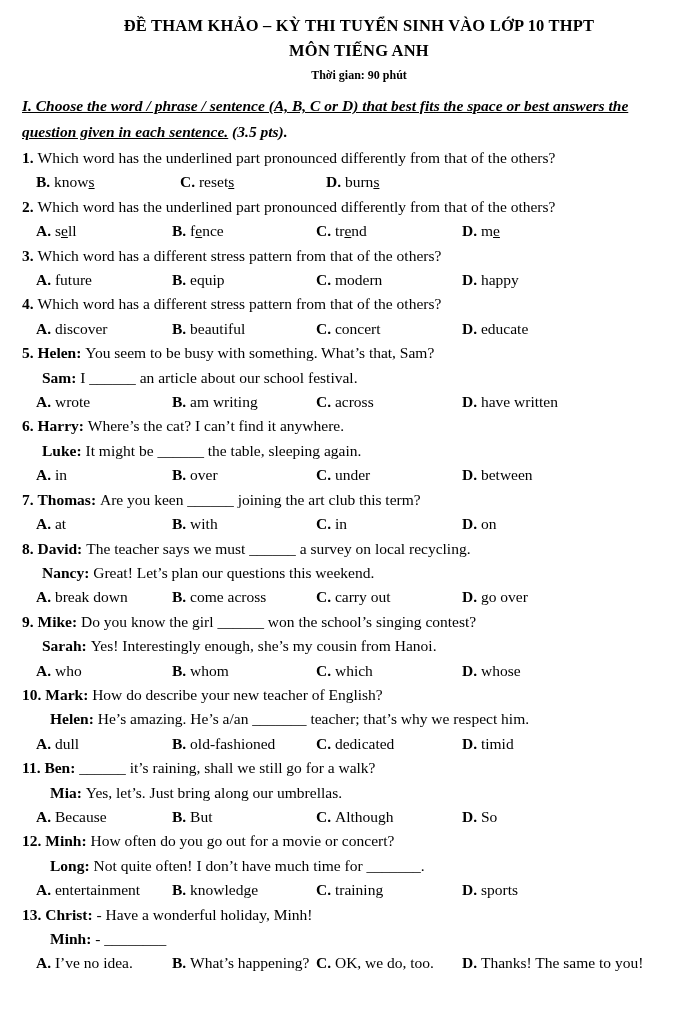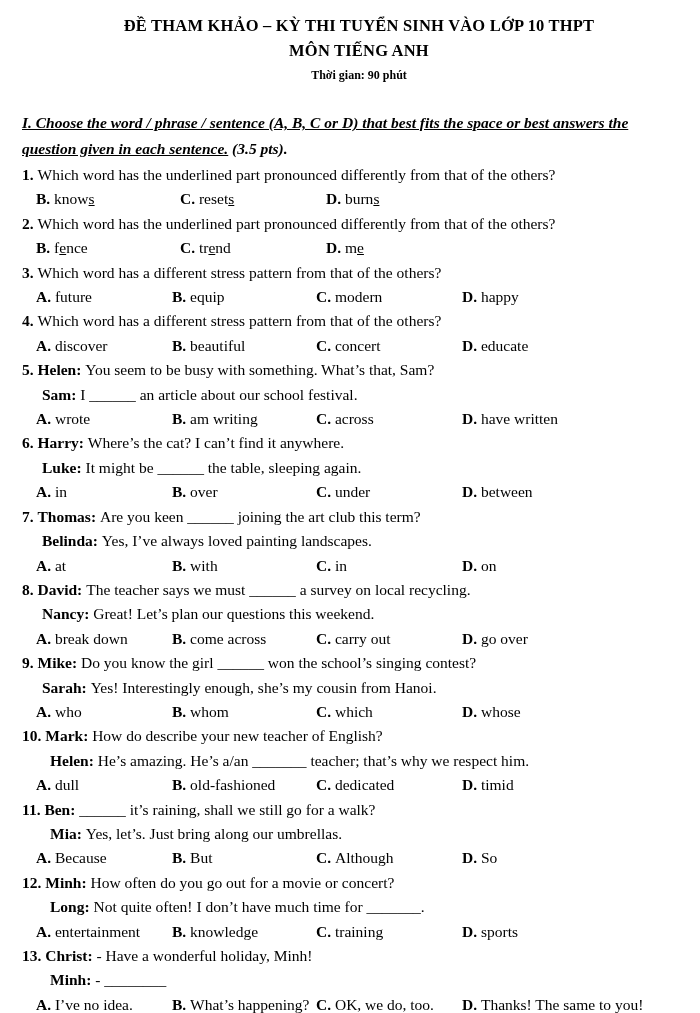--- a/index.html
+++ b/index.html
@@ -10,21 +10,21 @@
     font-family: "Liberation Serif", serif;
     font-size: 15.5px;
     overflow: hidden;
   }
   .page { padding: 13px 4px 0 22px; }
 
   .title-block { text-align: center; font-weight: bold; }
   .title-main { font-size: 16.5px; line-height: 25px; letter-spacing: 0.2px; }
   .title-duration { font-size: 12px; line-height: 25px; }
 
-  .section { font-weight: bold; font-style: italic; margin-top: 22px; }
+  .section { font-weight: bold; font-style: italic; margin-top: 5px; }
   .sec-line { line-height: 25.5px; white-space: nowrap; }
   .u { text-decoration: underline; }
 
   .question-list { margin-top: 2px; }
   .q-line { line-height: 24.4px; white-space: nowrap; }
   .q-num, .q-speaker, .opt-label { font-weight: bold; }
   .cont { padding-left: 20px; }
   .cont.wide { padding-left: 28px; }
 
   .opt-row { display: flex; line-height: 24.4px; padding-left: 14px; white-space: nowrap; }
@@ -54,20 +54,21 @@
         <div class="q-line"><span class="q-num">1.&nbsp;</span><span>Which word has the underlined part pronounced differently from that of the others?</span></div>
         <div class="opt-row">
           <span class="opt opt-b"><span class="opt-label">B.&nbsp;</span><span>know</span><span class="u">s</span></span>
           <span class="opt opt-c"><span class="opt-label">C.&nbsp;</span><span>reset</span><span class="u">s</span></span>
           <span class="opt opt-d"><span class="opt-label">D.&nbsp;</span><span>burn</span><span class="u">s</span></span>
         </div>
       </div>
       <div class="question">
         <div class="q-line"><span class="q-num">2.&nbsp;</span><span>Which word has the underlined part pronounced differently from that of the others?</span></div>
         <div class="opt-row">
+          <span class="opt opt-a"><span class="opt-label">A.&nbsp;</span><span>s</span><span class="u">e</span><span>ll</span></span>
           <span class="opt opt-b"><span class="opt-label">B.&nbsp;</span><span>f</span><span class="u">e</span><span>nce</span></span>
           <span class="opt opt-c"><span class="opt-label">C.&nbsp;</span><span>tr</span><span class="u">e</span><span>nd</span></span>
           <span class="opt opt-d"><span class="opt-label">D.&nbsp;</span><span>m</span><span class="u">e</span></span>
         </div>
       </div>
       <div class="question">
         <div class="q-line"><span class="q-num">3.&nbsp;</span><span>Which word has a different stress pattern from that of the others?</span></div>
         <div class="opt-row">
           <span class="opt opt-a"><span class="opt-label">A.&nbsp;</span><span>future</span></span>
           <span class="opt opt-b"><span class="opt-label">B.&nbsp;</span><span>equip</span></span>
@@ -99,21 +100,20 @@
         <div class="q-line cont"><span class="q-speaker">Luke:&nbsp;</span><span>It might be ______ the table, sleeping again.</span></div>
         <div class="opt-row">
           <span class="opt opt-a"><span class="opt-label">A.&nbsp;</span><span>in</span></span>
           <span class="opt opt-b"><span class="opt-label">B.&nbsp;</span><span>over</span></span>
           <span class="opt opt-c"><span class="opt-label">C.&nbsp;</span><span>under</span></span>
           <span class="opt opt-d"><span class="opt-label">D.&nbsp;</span><span>between</span></span>
         </div>
       </div>
       <div class="question">
         <div class="q-line"><span class="q-num">7.&nbsp;</span><span class="q-speaker">Thomas:&nbsp;</span><span>Are you keen ______ joining the art club this term?</span></div>
-        <div class="q-line cont"><span class="q-speaker">Belinda:&nbsp;</span><span>Yes, I’ve always loved painting landscapes.</span></div>
         <div class="opt-row">
           <span class="opt opt-a"><span class="opt-label">A.&nbsp;</span><span>at</span></span>
           <span class="opt opt-b"><span class="opt-label">B.&nbsp;</span><span>with</span></span>
           <span class="opt opt-c"><span class="opt-label">C.&nbsp;</span><span>in</span></span>
           <span class="opt opt-d"><span class="opt-label">D.&nbsp;</span><span>on</span></span>
         </div>
       </div>
       <div class="question">
         <div class="q-line"><span class="q-num">8.&nbsp;</span><span class="q-speaker">David:&nbsp;</span><span>The teacher says we must ______ a survey on local recycling.</span></div>
         <div class="q-line cont"><span class="q-speaker">Nancy:&nbsp;</span><span>Great! Let’s plan our questions this weekend.</span></div>

